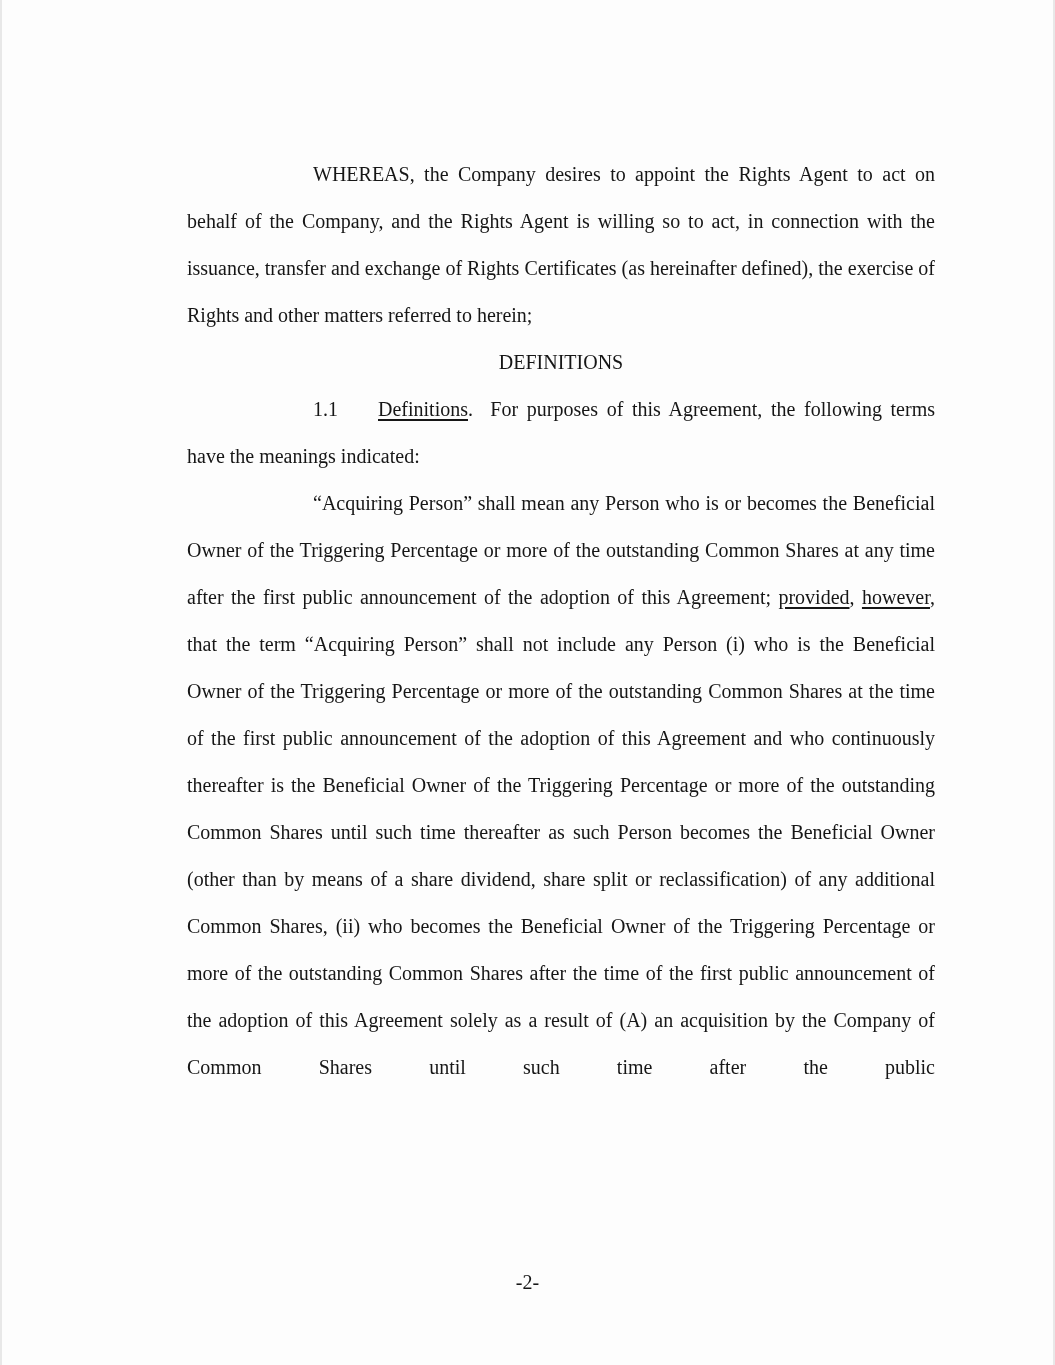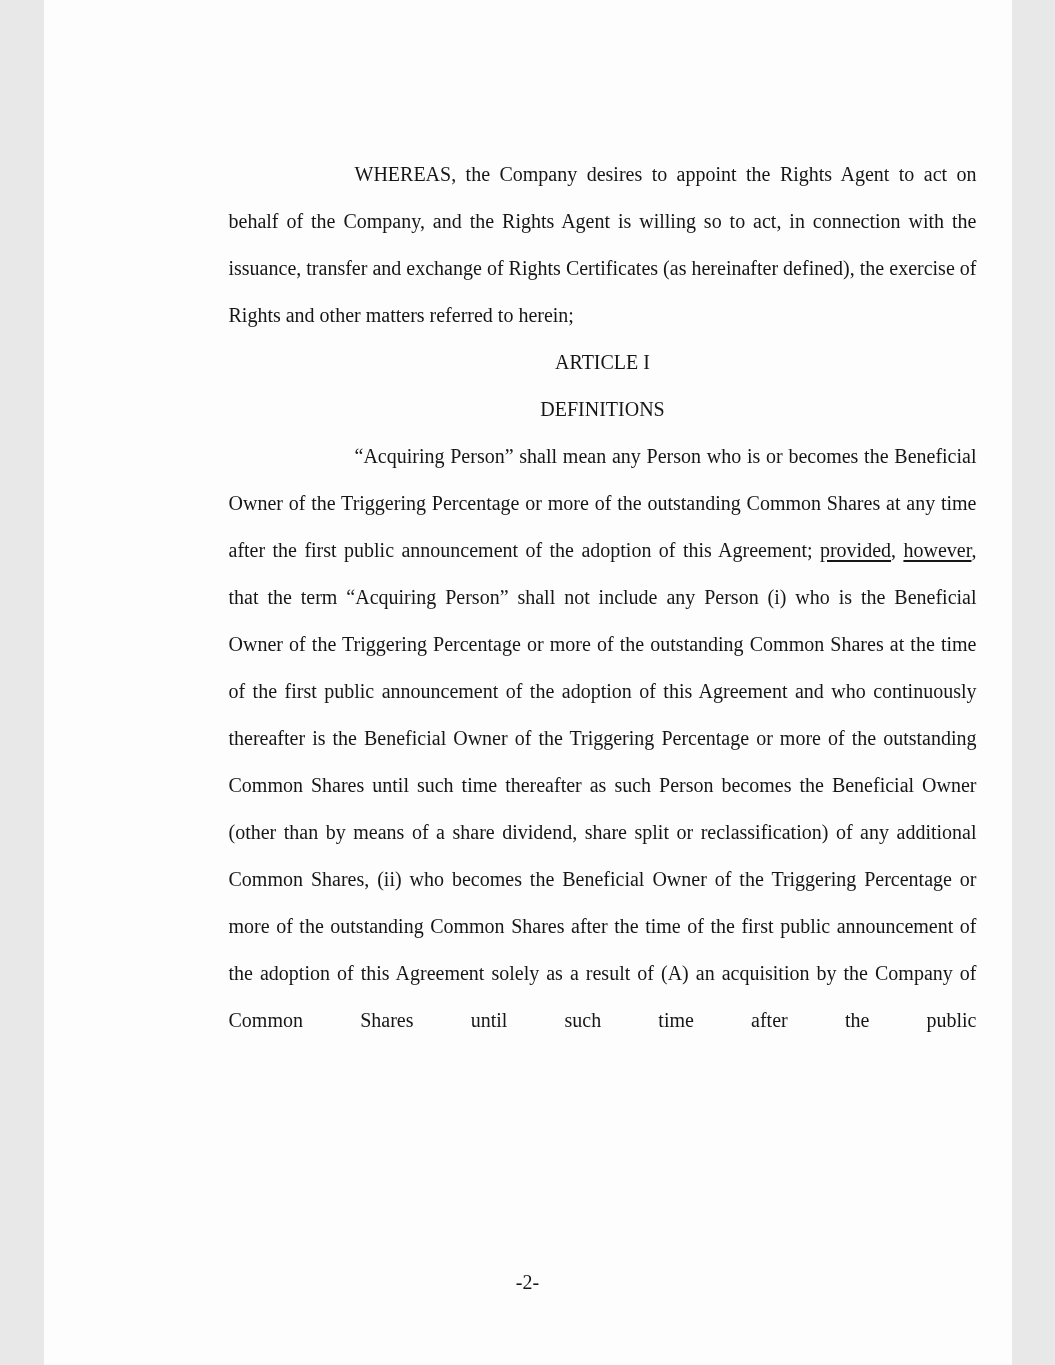--- a/index.html
+++ b/index.html
@@ -2,21 +2,21 @@
 <html><head>
 <meta charset="utf-8">
 <style>
   html, body {
     margin: 0;
     padding: 0;
     background: #e8e8e8;
   }
   .page {
     position: relative;
-    width: 968px;
+    width: 1051px;
     height: 1365px;
     margin: 0 auto;
     background: #fdfdfd;
     color: #161616;
     font-family: "Liberation Serif", "DejaVu Serif", serif;
     overflow: hidden;
   }
   .content {
     position: absolute;
     left: 185px;
@@ -58,18 +58,18 @@
     font-size: 20px;
     line-height: 28px;
   }
 </style>
 </head>
 <body>
 
 <div class="page">
   <div class="content">
       <p class="block para indent"><span class="">WHEREAS, the Company desires to appoint the Rights Agent to act on behalf of the Company, and the Rights Agent is willing so to act, in connection with the issuance, transfer and exchange of Rights Certificates (as hereinafter defined), the exercise of Rights and other matters referred to herein;</span></p>
-      <p class="block heading">ARTICLE I</p>
       <p class="block heading">DEFINITIONS</p>
+      <p class="block para indent"><span class="">1.1</span><span class="tab"></span><span class="u">Definitions</span><span class="">.&nbsp; For purposes of this Agreement, the following terms have the meanings indicated:</span></p>
       <p class="block para indent jlast"><span class="">“Acquiring Person” shall mean any Person who is or becomes the Beneficial Owner of the Triggering Percentage or more of the outstanding Common Shares at any time after the first public announcement of the adoption of this Agreement; </span><span class="u">provided</span><span class="">, </span><span class="u">however</span><span class="">, that the term “Acquiring Person” shall not include any Person (i) who is the Beneficial Owner of the Triggering Percentage or more of the outstanding Common Shares at the time of the first public announcement of the adoption of this Agreement and who continuously thereafter is the Beneficial Owner of the Triggering Percentage or more of the outstanding Common Shares until such time thereafter as such Person becomes the Beneficial Owner (other than by means of a share dividend, share split or reclassification) of any additional Common Shares, (ii) who becomes the Beneficial Owner of the Triggering Percentage or more of the outstanding Common Shares after the time of the first public announcement of the adoption of this Agreement solely as a result of (A) an acquisition by the Company of Common Shares until such time after the public</span></p>
     </div>
   <div class="page-number">-2-</div>
 </div>
 
 </body></html>

